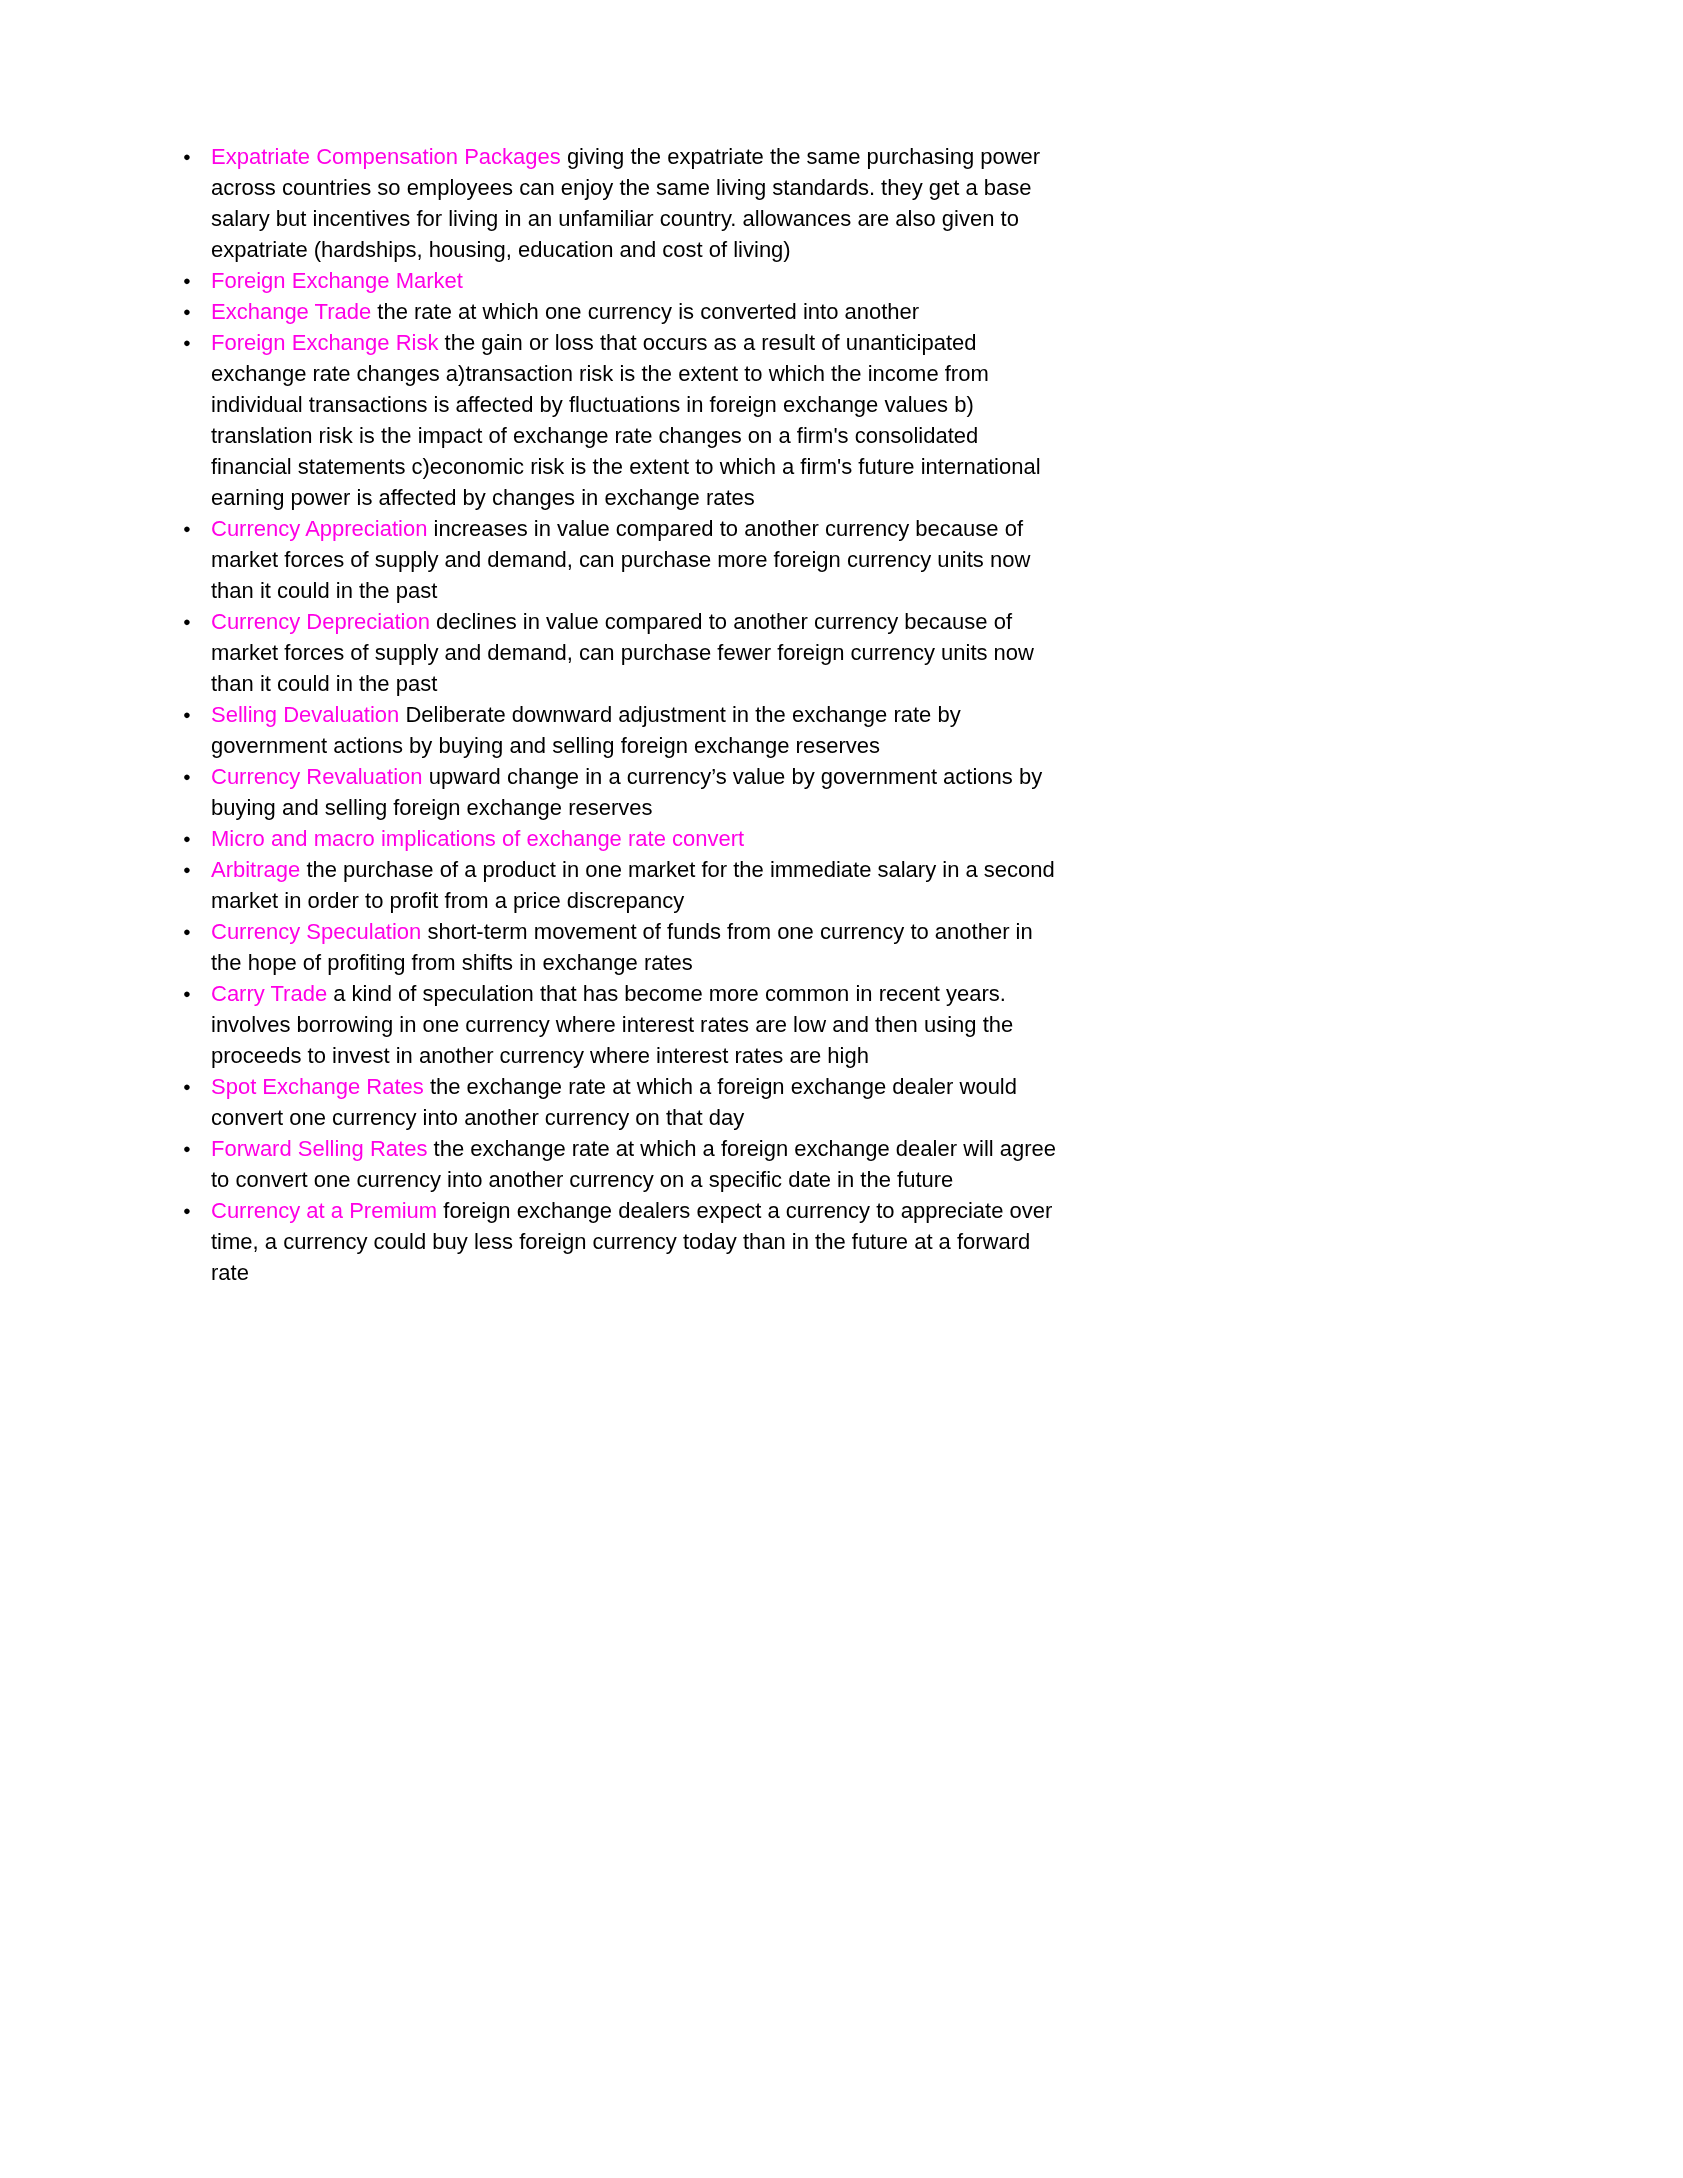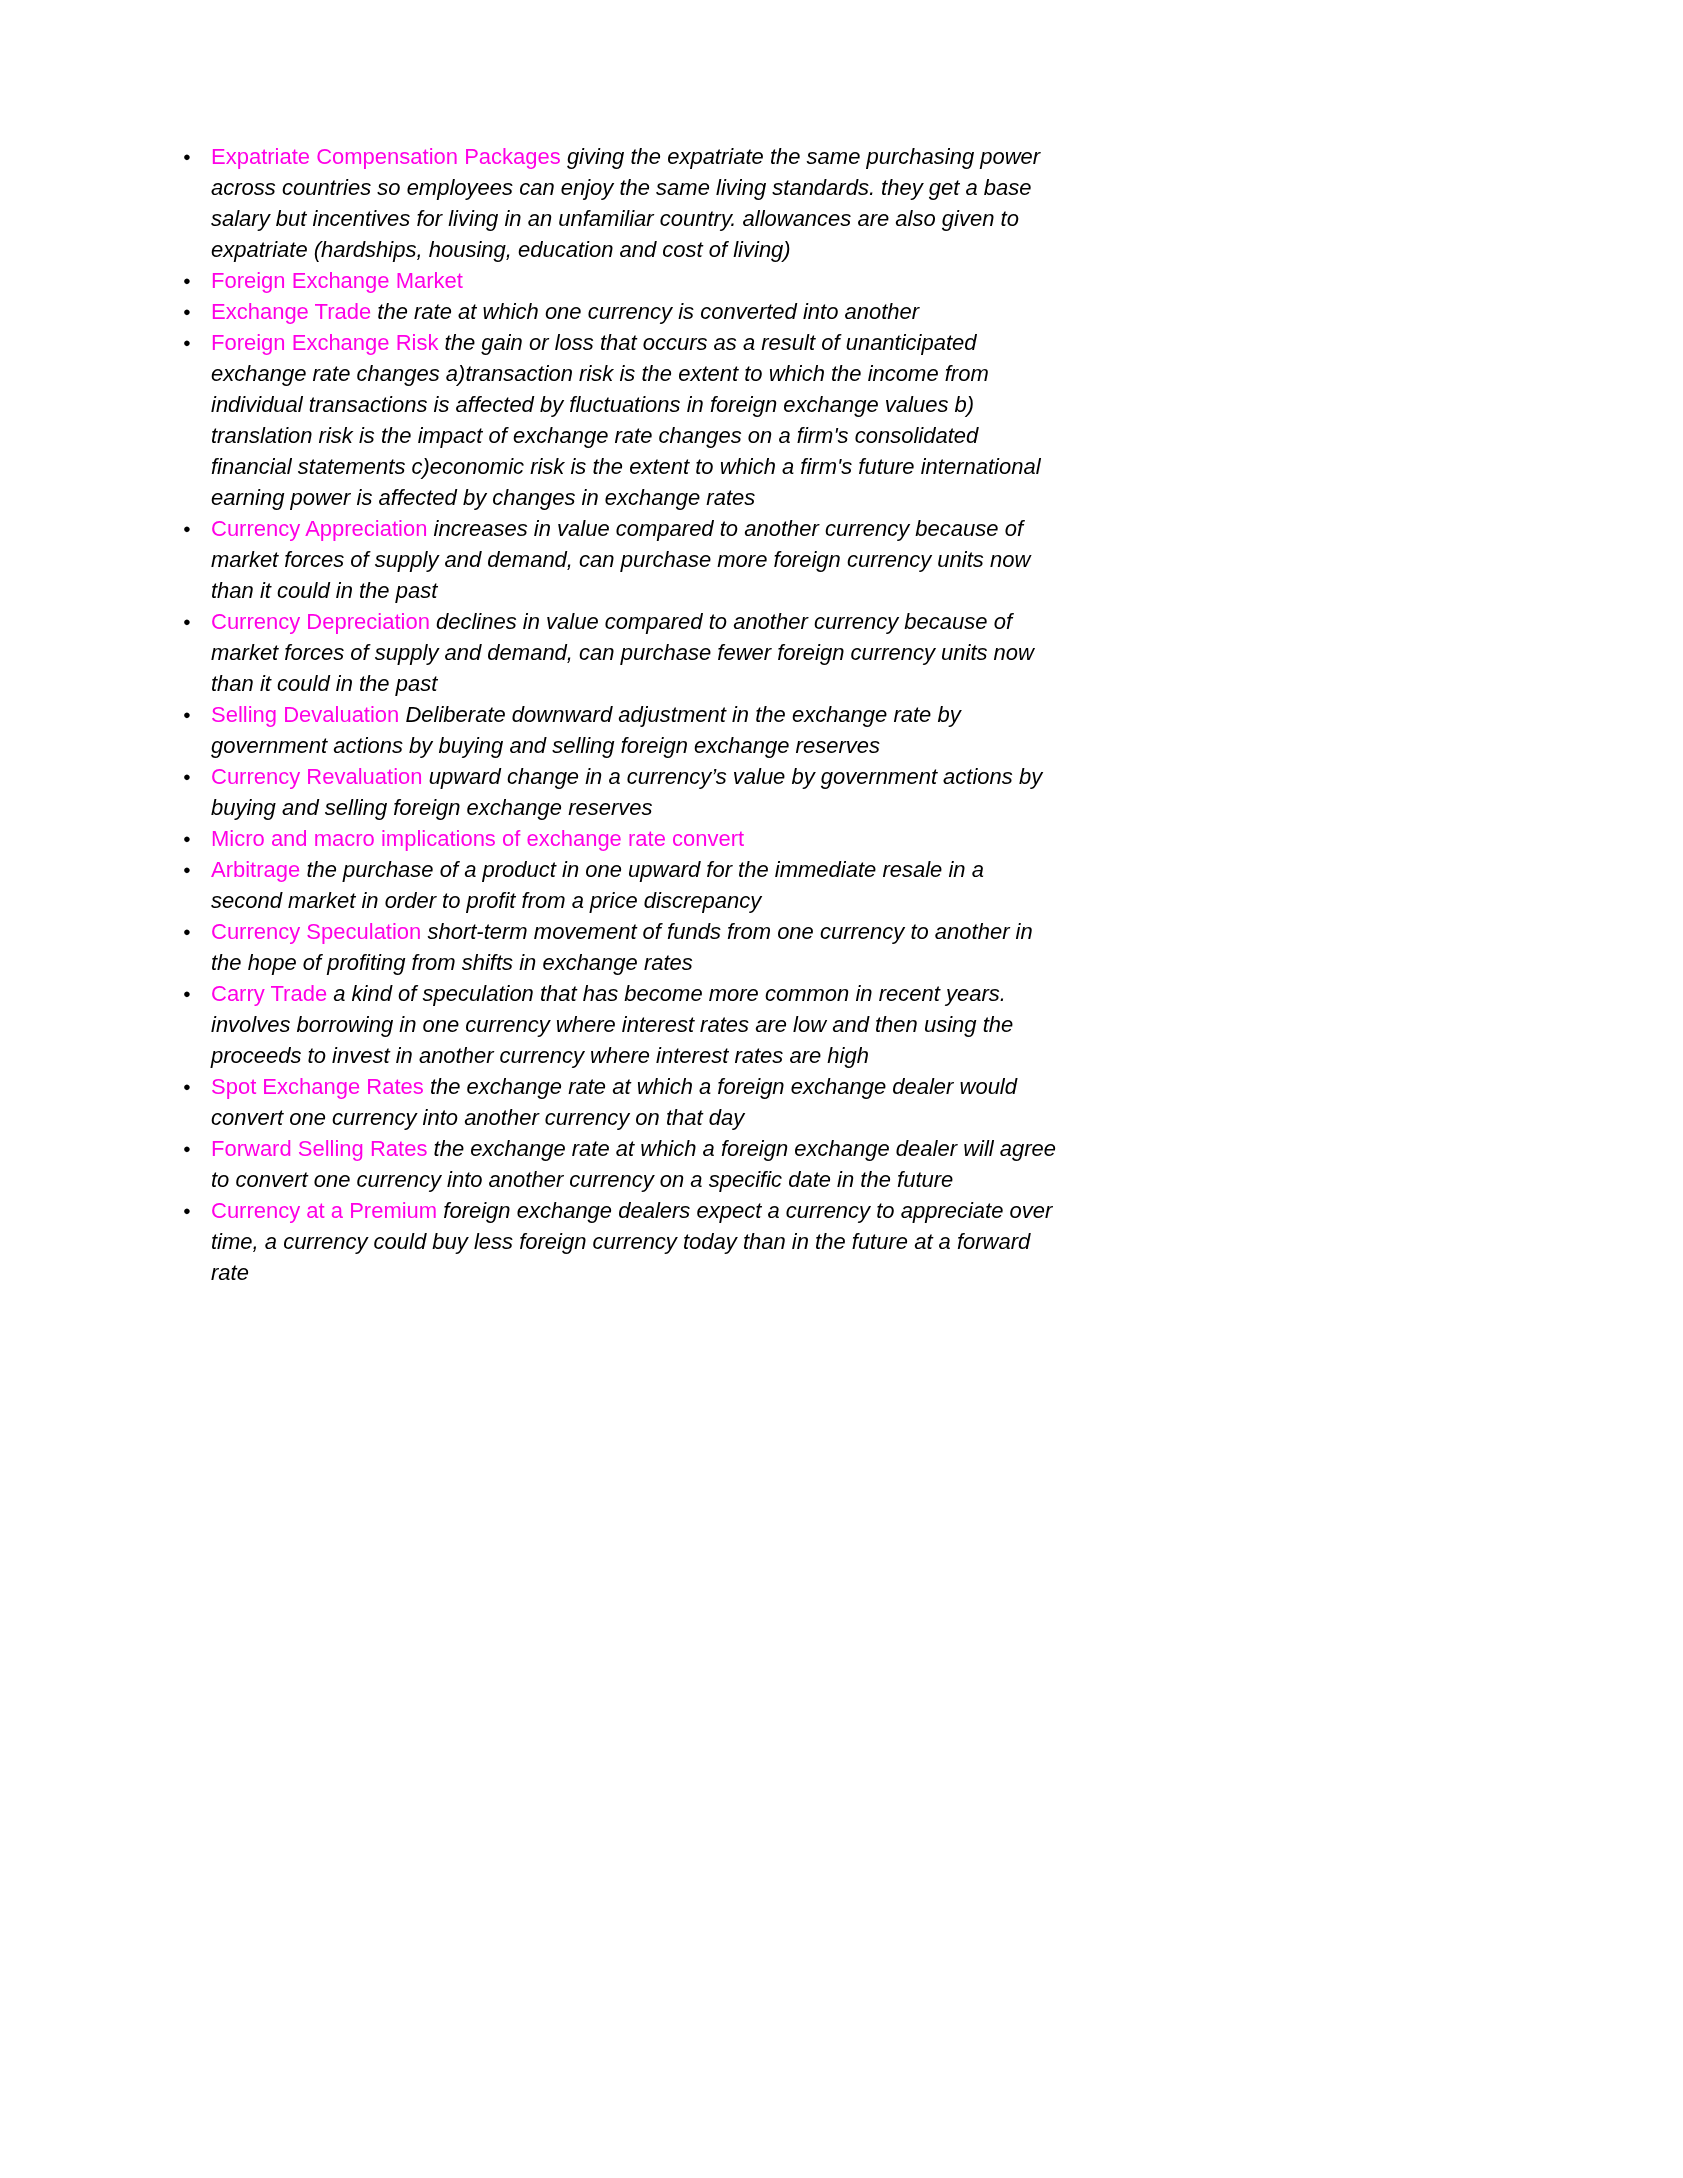--- a/index.html
+++ b/index.html
@@ -41,38 +41,37 @@
     top: 0;
     font-size: 13px;
     line-height: 31px;
     color: var(--body-color, #000000);
   }
   .term {
     color: var(--term-color, #ff00e6);
   }
   .def {
     color: var(--body-color, #000000);
-    font-style: italic;
   }
 </style>
 </head>
 <body>
 
 <div class="doc-page">
   <ul class="def-list">
       <li><span class="bullet">●</span><span class="term">Expatriate Compensation Packages</span><span class="def"> giving the expatriate the same purchasing power across countries so employees can enjoy the same living standards. they get a base salary but incentives for living in an unfamiliar country. allowances are also given to expatriate (hardships, housing, education and cost of living)</span></li>
       <li><span class="bullet">●</span><span class="term">Foreign Exchange Market</span></li>
       <li><span class="bullet">●</span><span class="term">Exchange Trade</span><span class="def"> the rate at which one currency is converted into another</span></li>
       <li><span class="bullet">●</span><span class="term">Foreign Exchange Risk</span><span class="def"> the gain or loss that occurs as a result of unanticipated exchange rate changes a)transaction risk is the extent to which the income from individual transactions is affected by fluctuations in foreign exchange values  b) translation risk is the impact of exchange rate changes on a firm's consolidated financial statements c)economic risk is the extent to which a firm's future international earning power is affected by changes in exchange rates</span></li>
       <li><span class="bullet">●</span><span class="term">Currency Appreciation</span><span class="def"> increases in value compared to another currency because of market forces of supply and demand, can purchase more foreign currency units now than it could in the past</span></li>
       <li><span class="bullet">●</span><span class="term">Currency Depreciation</span><span class="def"> declines in value compared to another currency because of market forces of supply and demand, can purchase fewer foreign currency units now than it could in the past</span></li>
       <li><span class="bullet">●</span><span class="term">Selling Devaluation</span><span class="def"> Deliberate downward adjustment in the exchange rate by government actions by buying and selling foreign exchange reserves</span></li>
       <li><span class="bullet">●</span><span class="term">Currency Revaluation</span><span class="def"> upward change in a currency’s value by government actions by buying and selling foreign exchange reserves</span></li>
       <li><span class="bullet">●</span><span class="term">Micro and macro implications of exchange rate convert</span></li>
-      <li><span class="bullet">●</span><span class="term">Arbitrage</span><span class="def"> the purchase of a product in one upward for the immediate resale in a second market in order to profit from a price discrepancy</span></li>
+      <li><span class="bullet">●</span><span class="term">Arbitrage</span><span class="def"> the purchase of a product in one market for the immediate salary in a second market in order to profit from a price discrepancy</span></li>
       <li><span class="bullet">●</span><span class="term">Currency Speculation</span><span class="def"> short-term movement of funds from one currency to another in the hope of profiting from shifts in exchange rates</span></li>
       <li><span class="bullet">●</span><span class="term">Carry Trade</span><span class="def"> a kind of speculation that has become more common in recent years. involves borrowing in one currency where interest rates are low  and then using the proceeds to invest in another currency where interest rates are high</span></li>
       <li><span class="bullet">●</span><span class="term">Spot Exchange Rates</span><span class="def"> the exchange rate at which a foreign exchange dealer would convert one currency into another currency on that day</span></li>
       <li><span class="bullet">●</span><span class="term">Forward Selling Rates</span><span class="def"> the exchange rate at which a foreign exchange dealer will agree to convert one currency into another currency on a specific date in the future</span></li>
       <li><span class="bullet">●</span><span class="term">Currency at a Premium</span><span class="def"> foreign exchange dealers expect a currency to appreciate over time, a currency could buy less foreign currency today than in the future at a forward rate</span></li>
     </ul>
 </div>
 
 
 </body></html>

